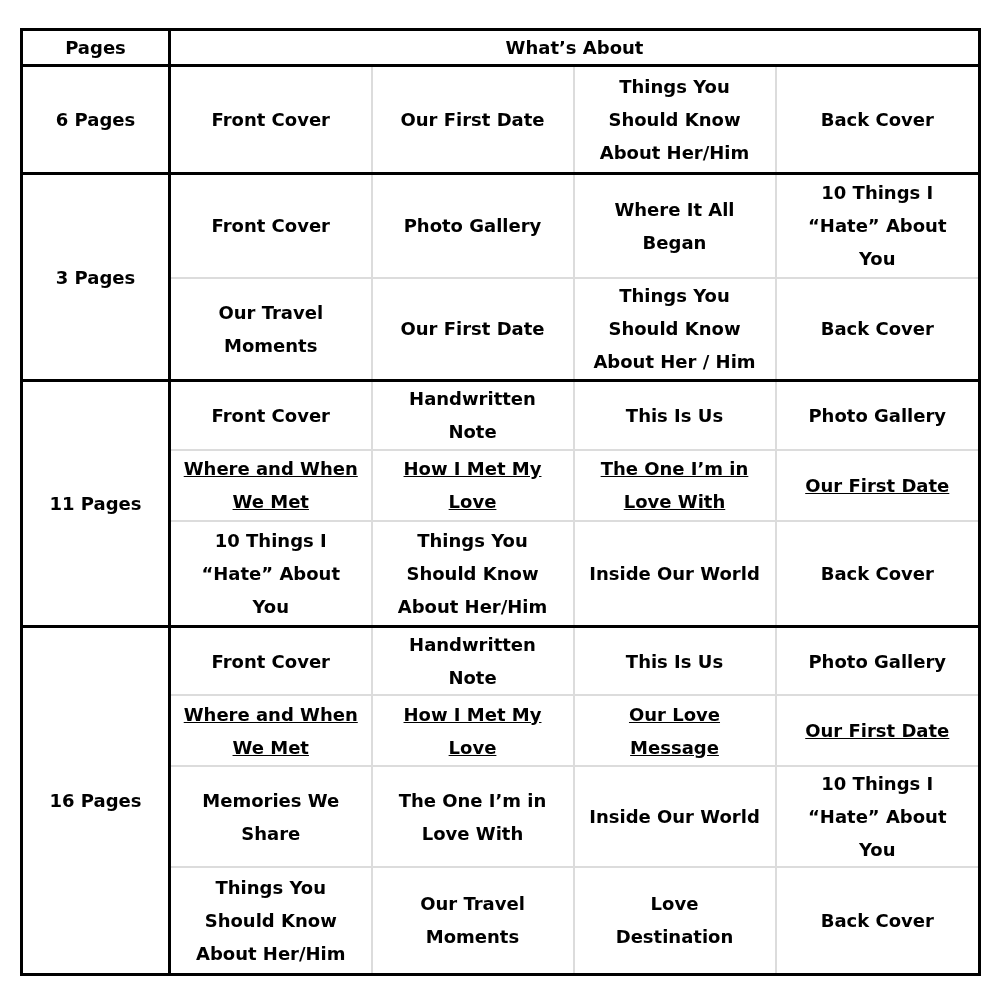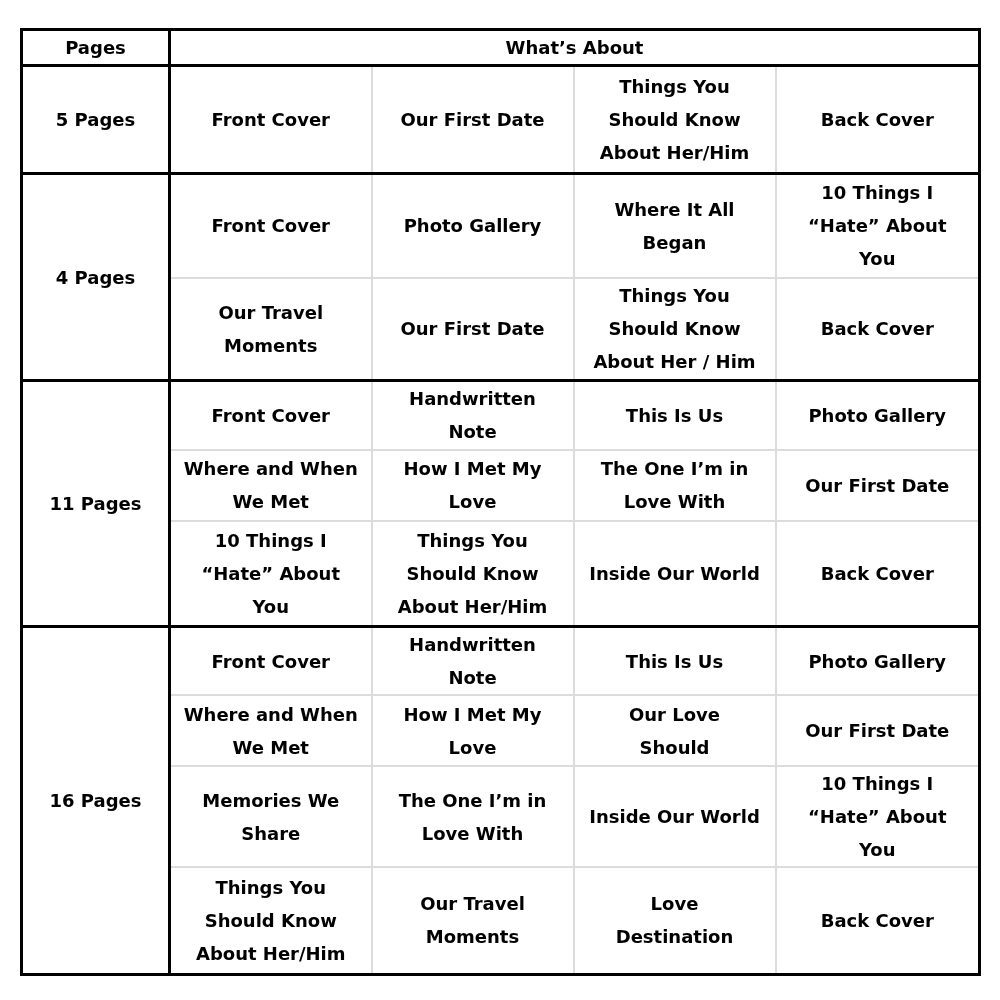--- a/index.html
+++ b/index.html
@@ -41,21 +41,21 @@
   }
   td {
     border: 2px solid #dcdcdc;
   }
   td.gt {
     border-top: 3px solid #000000;
   }
   tr.h33  { height: 33px; }
   tr.h67  { height: 67px; }
   tr.h69  { height: 69px; }
-  tr.h71  { height: 71px; }
+  tr.h71  { height: 71px; text-decoration: underline; }
   tr.h103 { height: 103px; }
   tr.h104 { height: 104px; }
   tr.h105 { height: 76px; }
   tr.h106 { height: 106px; }
   tr.h107 { height: 107px; }
   tr.h108 { height: 108px; }
 </style>
 </head>
 <body>
 
@@ -68,31 +68,31 @@
     <col class="col-c2">
   </colgroup>
 
   <tbody>
       <tr class="h33">
     <th class="hdr">Pages</th>
     <th class="hdr" colspan="4">What’s About</th>
   </tr>
 
   <tr class="h108">
-    <th class="pagecell" rowspan="1">5 Pages</th>
+    <th class="pagecell" rowspan="1">6 Pages</th>
     <td class="gt">Front Cover</td>
     <td class="gt">Our First Date</td>
     <td class="gt">Things You
 Should Know
 About Her/Him</td>
     <td class="gt">Back Cover</td>
   </tr>
 
   <tr class="h104">
-    <th class="pagecell" rowspan="2">4 Pages</th>
+    <th class="pagecell" rowspan="2">3 Pages</th>
     <td class="gt">Front Cover</td>
     <td class="gt">Photo Gallery</td>
     <td class="gt">Where It All
 Began</td>
     <td class="gt">10 Things I
 “Hate” About
 You</td>
   </tr>
   <tr class="h103">
     <td>Our Travel
@@ -139,21 +139,21 @@
 Note</td>
     <td class="gt">This Is Us</td>
     <td class="gt">Photo Gallery</td>
   </tr>
   <tr class="h71">
     <td>Where and When
 We Met</td>
     <td>How I Met My
 Love</td>
     <td>Our Love
-Should</td>
+Message</td>
     <td>Our First Date</td>
   </tr>
   <tr class="h105">
     <td>Memories We
 Share</td>
     <td>The One I’m in
 Love With</td>
     <td>Inside Our World</td>
     <td>10 Things I
 “Hate” About

